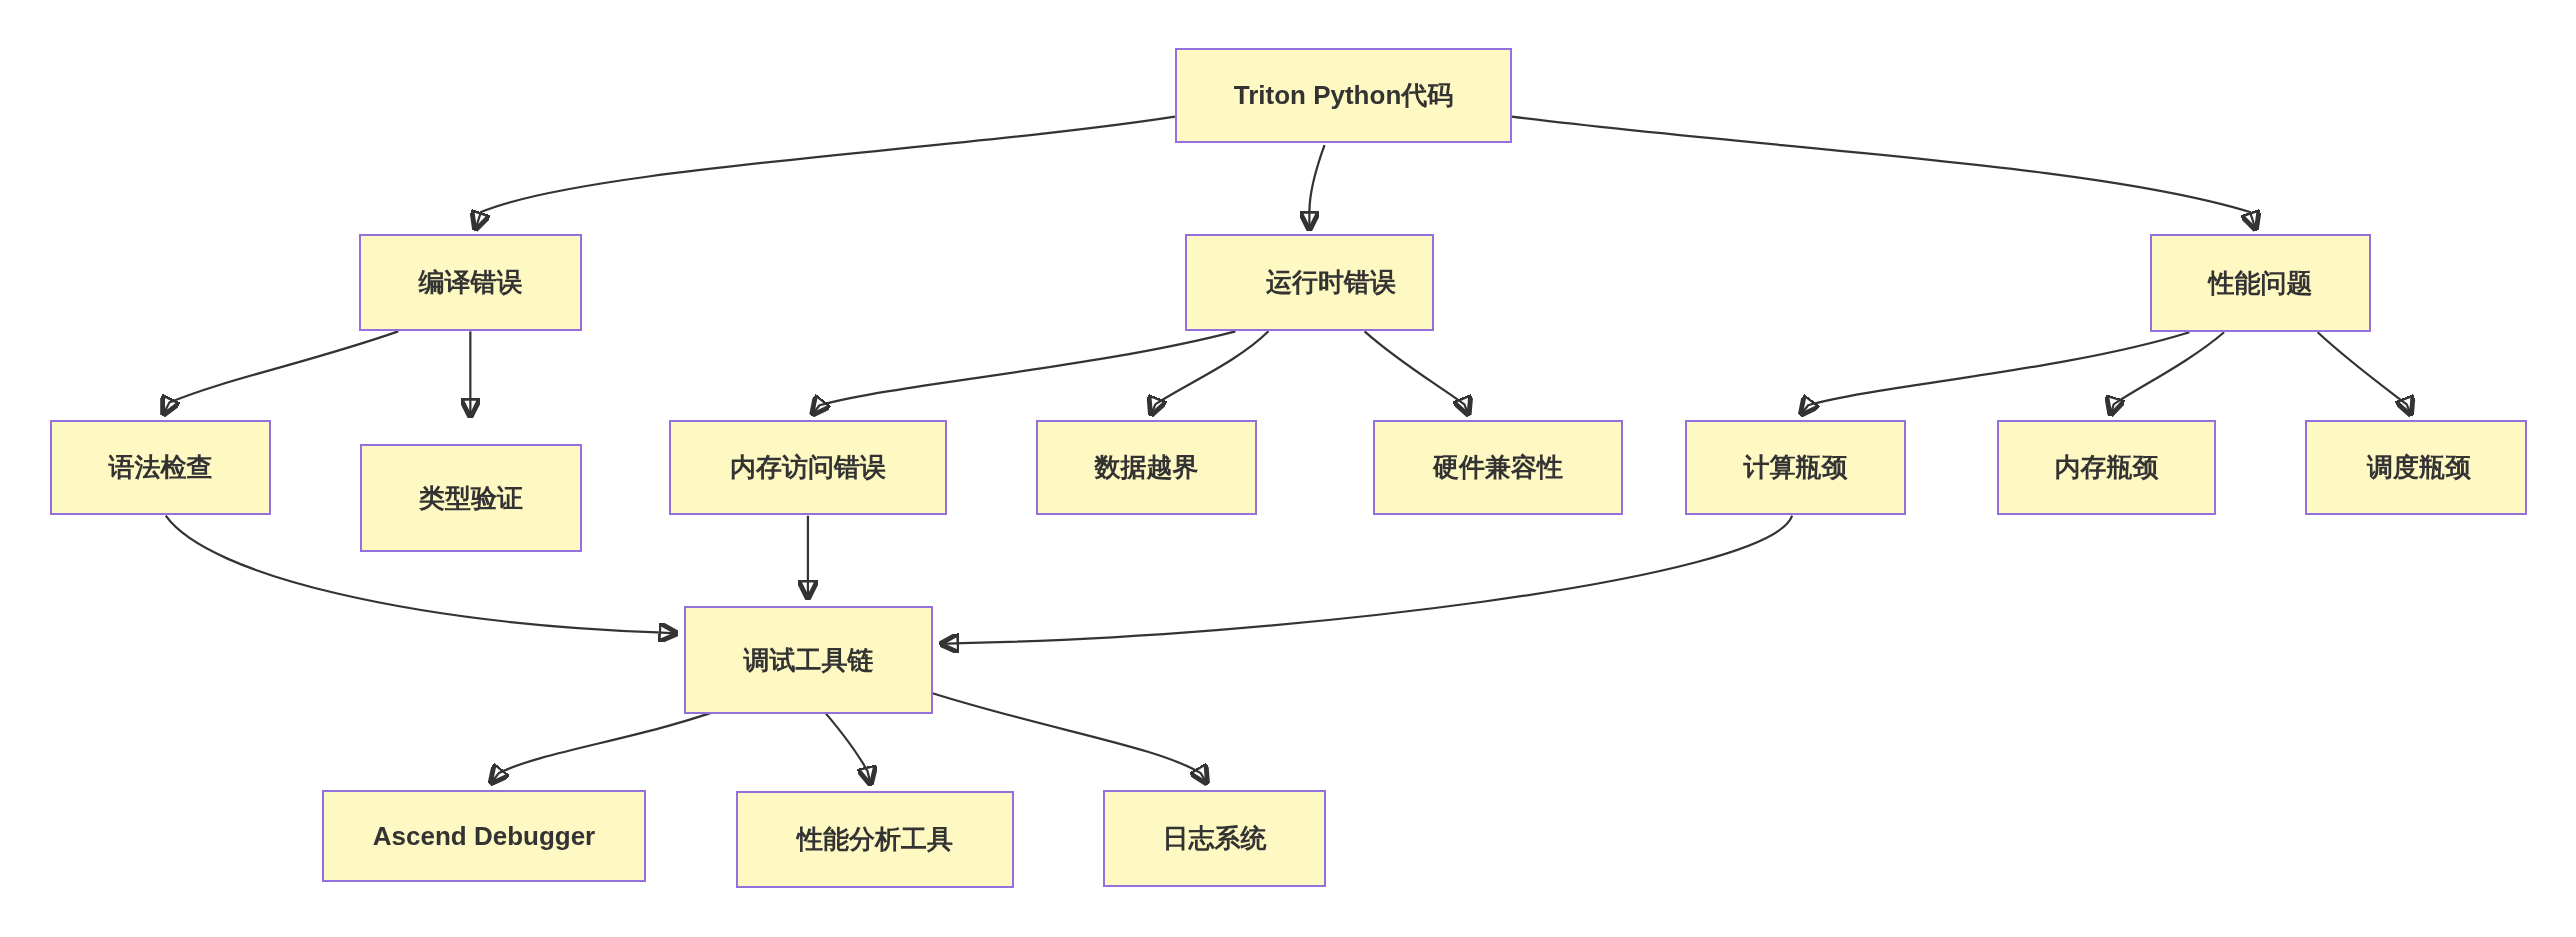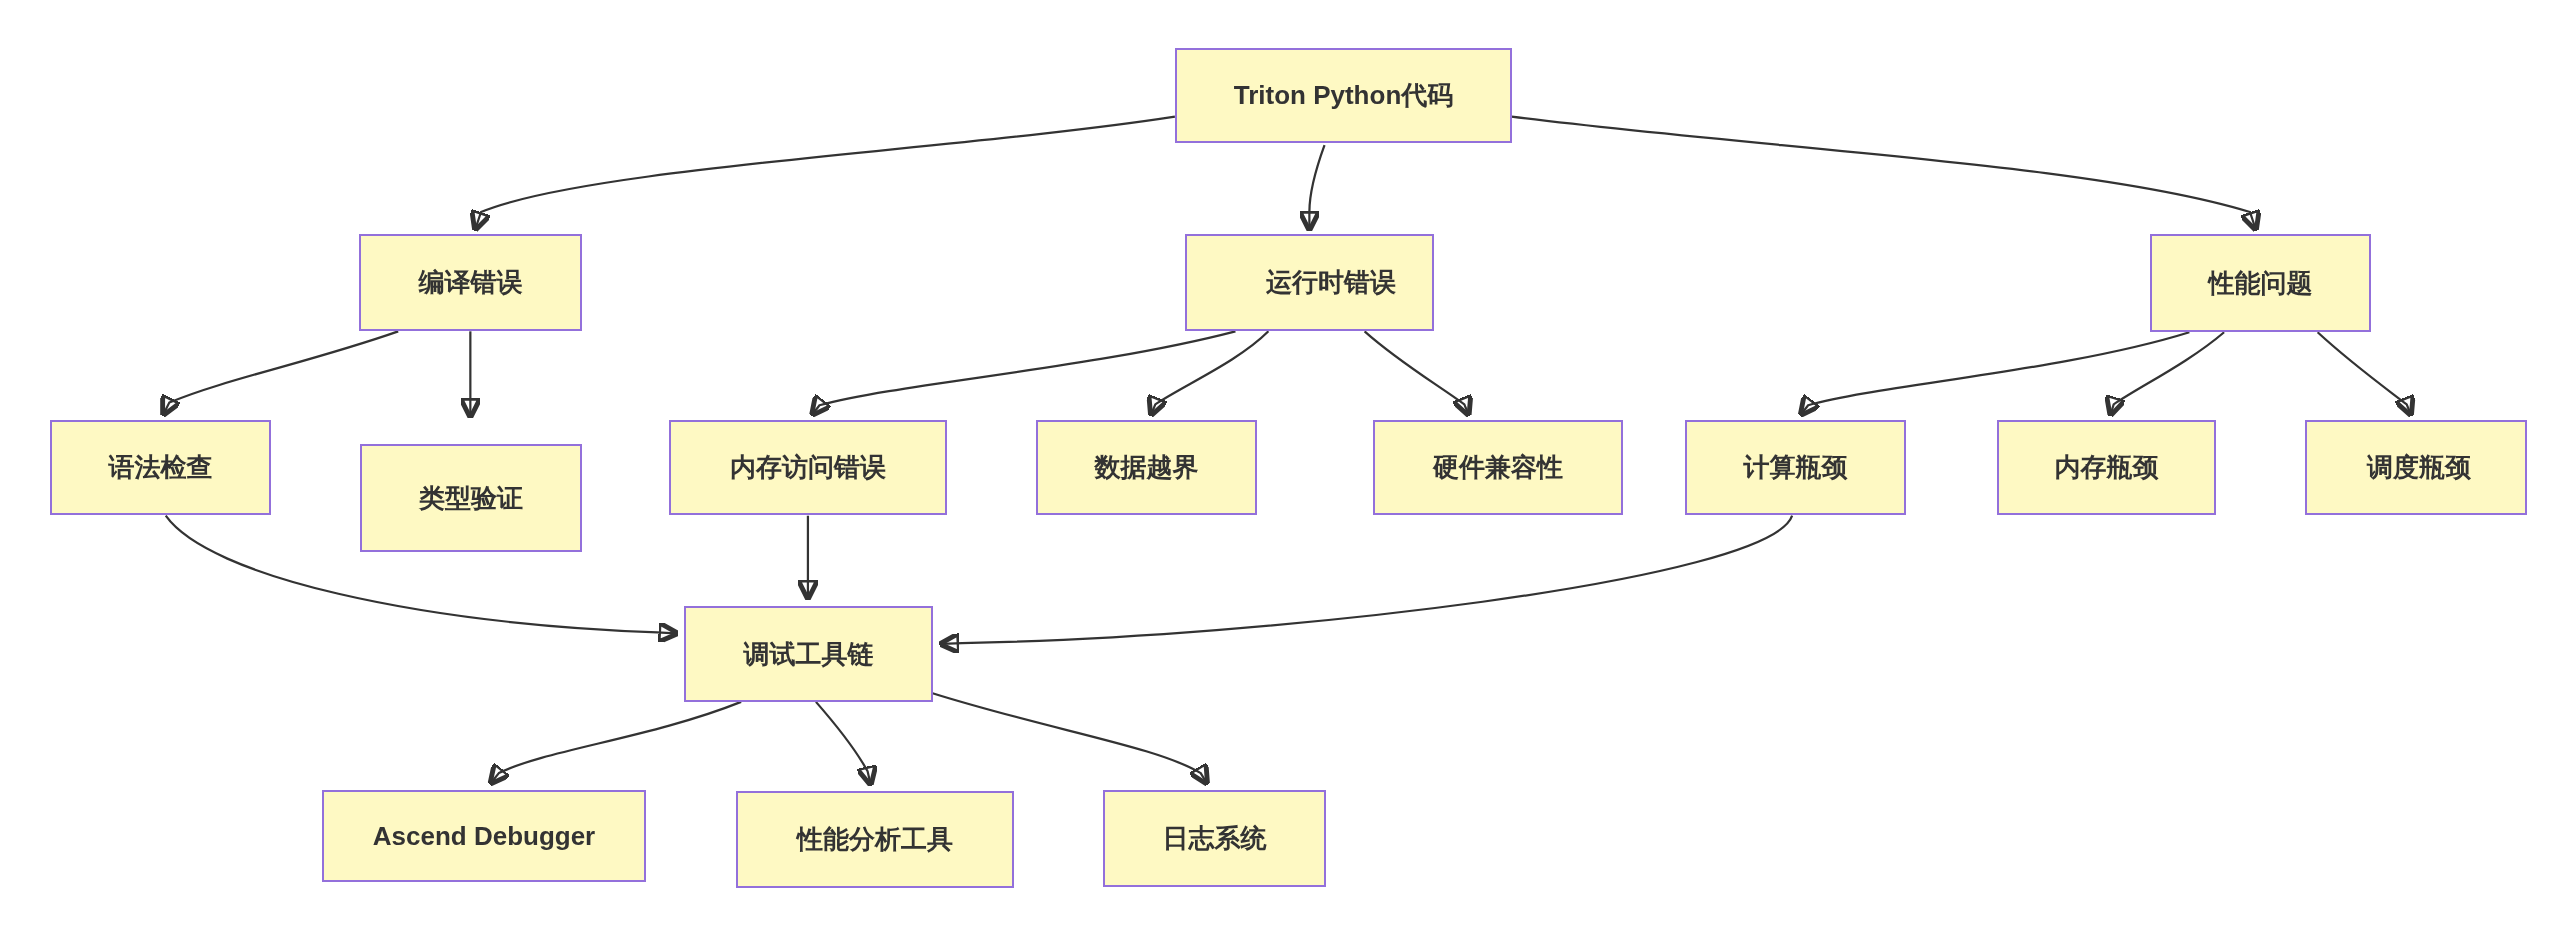--- a/index.html
+++ b/index.html
@@ -100,21 +100,21 @@
     </div>
   <div class="node" style="left:1685px; top:420px; width:221px; height:95px;">
       <span>计算瓶颈</span>
     </div>
   <div class="node" style="left:1997px; top:420px; width:219px; height:95px;">
       <span>内存瓶颈</span>
     </div>
   <div class="node" style="left:2305px; top:420px; width:222px; height:95px;padding-left:6px;">
       <span>调度瓶颈</span>
     </div>
-  <div class="node" style="left:684px;  top:606px; width:249px; height:96px;">
+  <div class="node" style="left:684px;  top:606px; width:249px; height:108px;">
       <span>调试工具链</span>
     </div>
   <div class="node" style="left:322px;  top:790px; width:324px; height:92px;text-align:right;">
       <span>Ascend Debugger</span>
     </div>
   <div class="node" style="left:736px;  top:791px; width:278px; height:97px;">
       <span>性能分析工具</span>
     </div>
   <div class="node" style="left:1103px; top:790px; width:223px; height:97px;">
       <span>日志系统</span>

